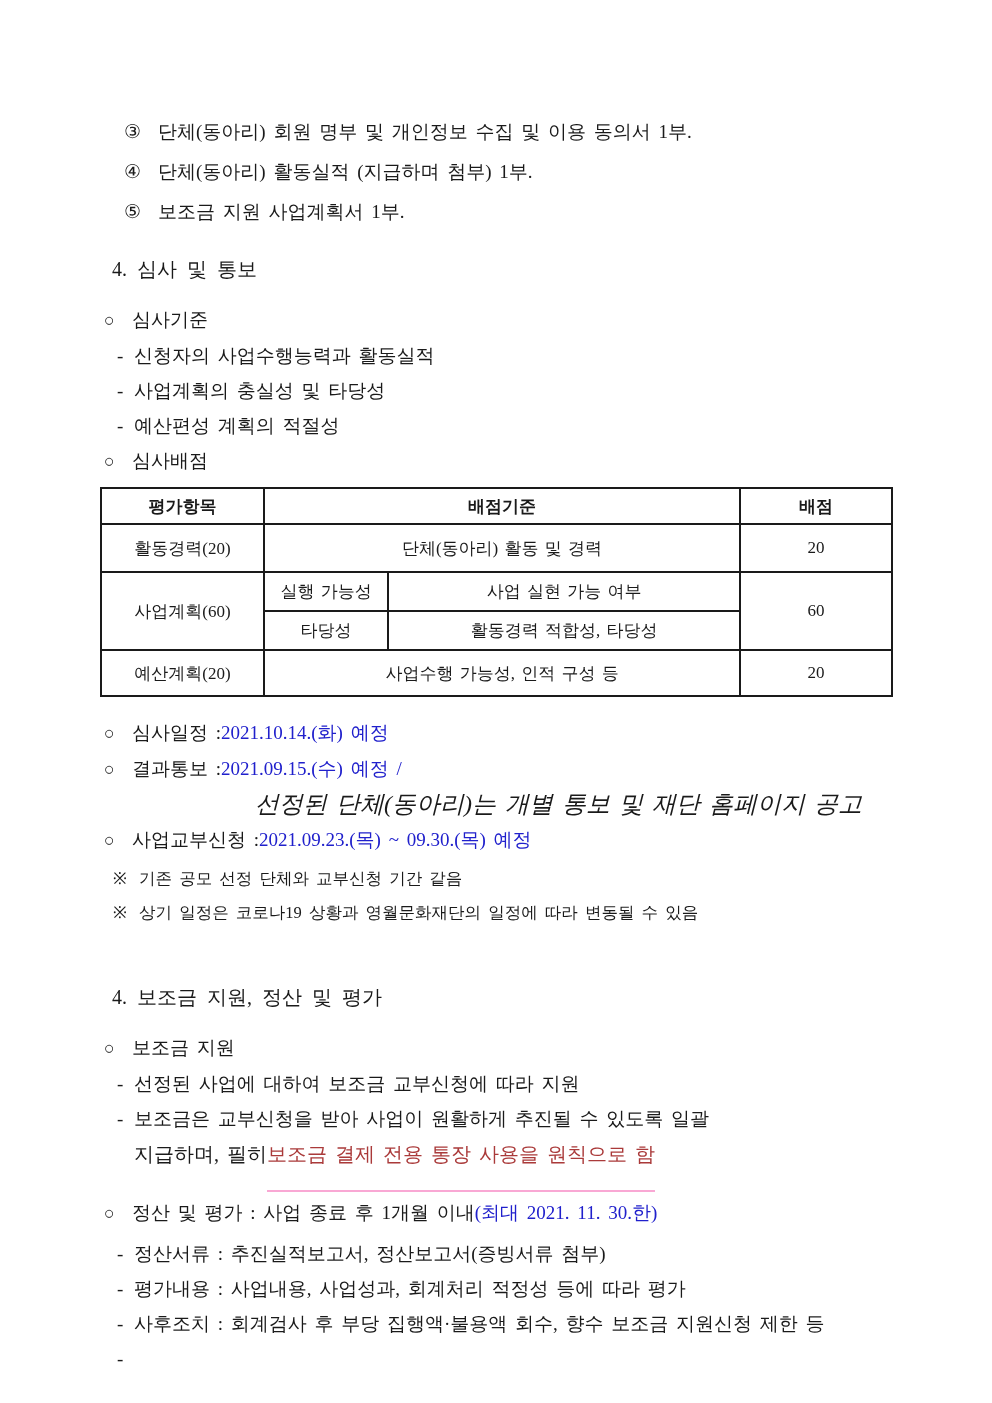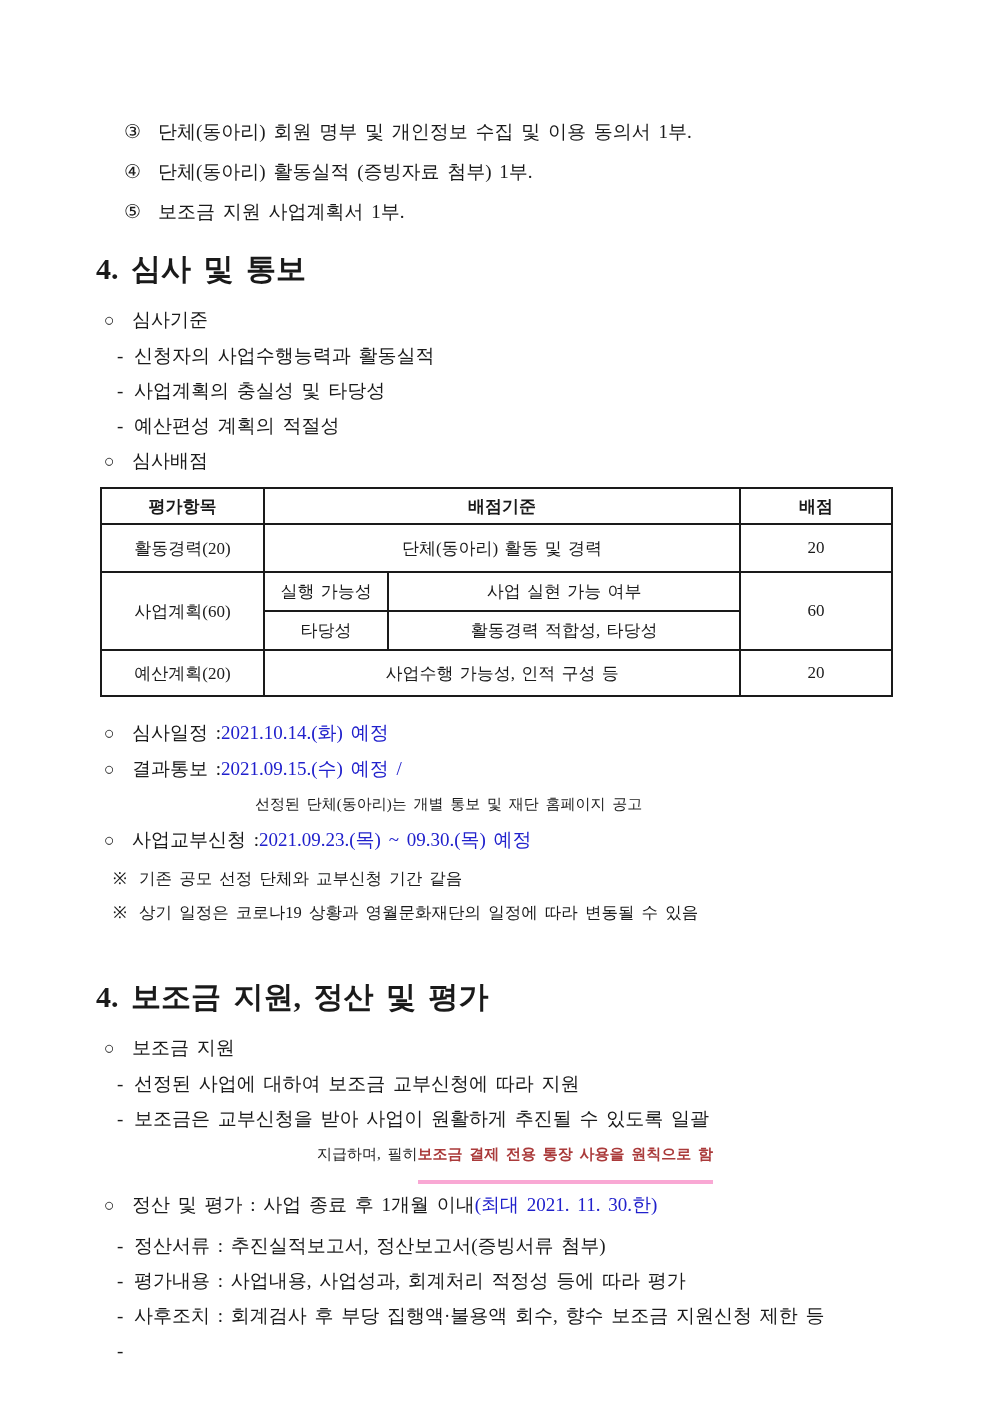--- a/index.html
+++ b/index.html
@@ -22,59 +22,59 @@
   }
   
   .line { display: flex; align-items: baseline; }
   .txt  { word-spacing: 3px; }
 
   .attach-group { padding-left: 28px; }
   .attach-group .line { font-size: 19px; line-height: 40px; }
   .attach-group .marker { width: 34px; flex: none; }
 
   .sec-title {
-    font-size: 30px;
-    font-weight: bold;
-    margin: 0;
+    font-size: 20px;
+    font-weight: normal;
+    margin: 16px;
     word-spacing: 5px;
     line-height: 34px;
   }
   .sec4-title { margin-top: 20px; }
   .sec5-title { margin-top: 50px; }
 
   .bullet-line { padding-left: 8px; font-size: 19px; line-height: 35px; }
   .bullet-line .marker { width: 28px; flex: none; font-weight: bold; font-size: 18px; }
 
   .dash-line { padding-left: 21px; font-size: 19px; line-height: 35px; }
   .dash-line .marker { width: 17px; flex: none; }
 
-  .cont-line { padding-left: 159px; font-size: 15px; line-height: 35px; }
+  .cont-line { padding-left: 159px; font-size: 24px; line-height: 35px; font-style: italic; }
 
   .note-line { padding-left: 17px; font-size: 16.5px; line-height: 34px; }
   .note-line .marker { width: 26px; flex: none; }
 
   .group-b1 { margin-top: 16px; }
   .group-sched { margin-top: 18px; }
   .group-notes { margin-top: 4px; }
   .group-s5 { margin-top: 16px; }
   .group-details { margin-top: 5px; }
 
   
   .date-blue {
     color: var(--date-blue, #2020cc);
   }
   .deadline-blue {
     color: var(--date-blue, #2020cc);
     font-weight: normal;
   }
   .em-red {
     color: var(--warning-red, #aa3a3a);
-    font-weight: bold;
-    border-bottom: 4px solid #f9a8d4;
-    padding-bottom: 8px;
+    font-weight: normal;
+    border-bottom: 2px solid #f9a8d4;
+    padding-bottom: 18px;
   }
 
   
   table.score-table {
     border-collapse: collapse;
     margin: 8px 0 8px 4px;
     width: 791px;
     table-layout: fixed;
     font-size: 17px;
   }
@@ -96,21 +96,21 @@
 
 <div class="page">
 
   <div class="attach-group">
     <div class="line">
       <span class="marker">③</span>
       <span class="txt">단체(동아리) 회원 명부 및 개인정보 수집 및 이용 동의서 1부.</span>
     </div>
     <div class="line">
       <span class="marker">④</span>
-      <span class="txt">단체(동아리) 활동실적 (증빙자료 첨부) 1부.</span>
+      <span class="txt">단체(동아리) 활동실적 (지급하며 첨부) 1부.</span>
     </div>
     <div class="line">
       <span class="marker">⑤</span>
       <span class="txt">보조금 지원 사업계획서 1부.</span>
     </div>
   </div>
 
   <h2 class="sec-title sec4-title">4. 심사 및 통보</h2>
 
   <div class="group-b1">
@@ -214,21 +214,21 @@
       <span class="txt">보조금 지원</span>
     </div>
     <div class="line dash-line">
       <span class="marker">-</span>
       <span class="txt">선정된 사업에 대하여 보조금 교부신청에 따라 지원</span>
     </div>
     <div class="line dash-line">
       <span class="marker">-</span>
       <span class="txt">보조금은 교부신청을 받아 사업이 원활하게 추진될 수 있도록 일괄</span>
     </div>
-    <div class="line" style="padding-left:38px; font-size:15px; line-height:36px;justify-content:center;">
+    <div class="line" style="padding-left:38px; font-size:20px; line-height:36px;">
       <span class="txt">지급하며, 필히 </span>
       <span class="txt em-red">보조금 결제 전용 통장 사용을 원칙으로 함</span>
     </div>
     <div class="line bullet-line" style="margin-top:3px;">
       <span class="marker">○</span>
       <span class="txt">정산 및 평가 : 사업 종료 후 1개월 이내 </span>
       <span class="txt deadline-blue">(최대 2021. 11. 30.한)</span>
     </div>
     <div class="group-details">
       <div class="line dash-line">

